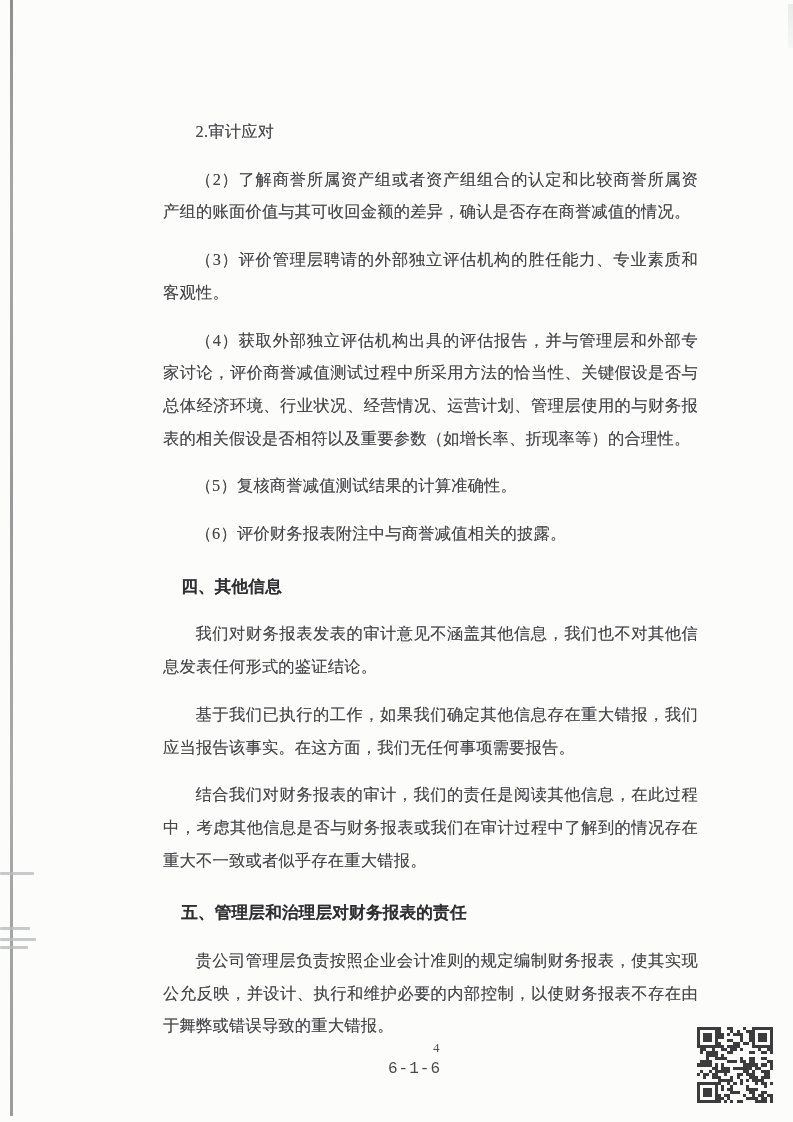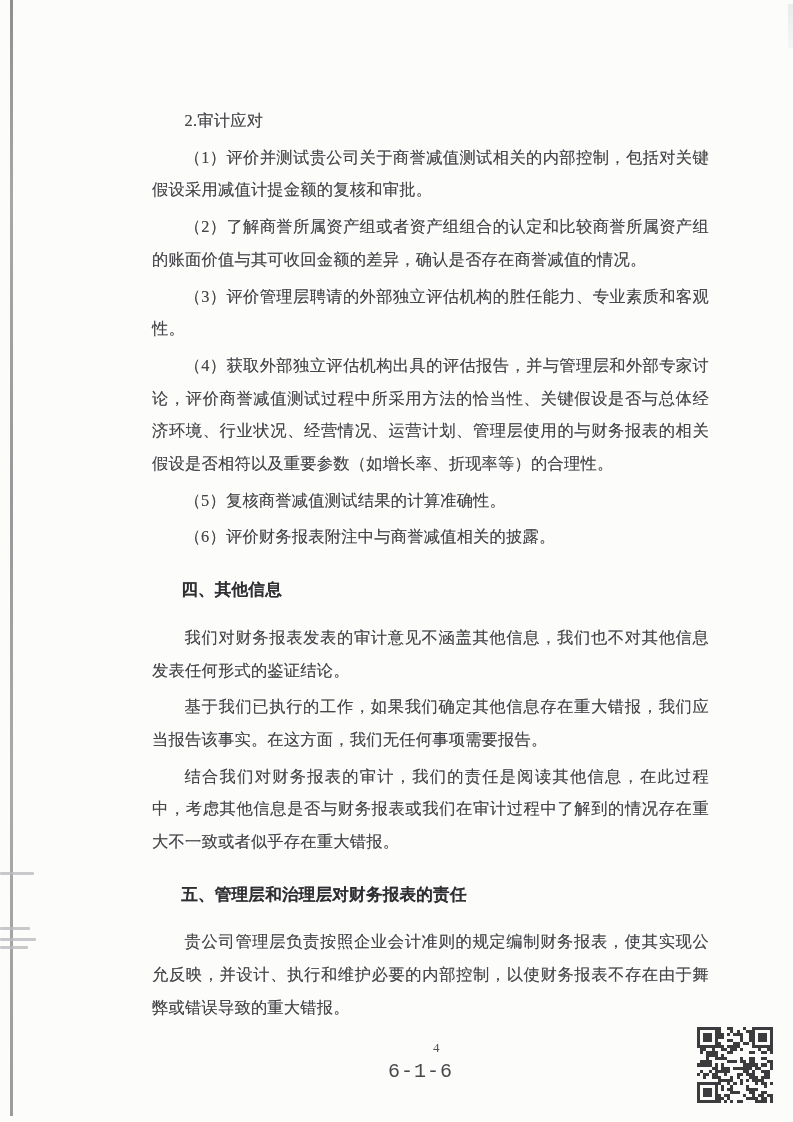--- a/index.html
+++ b/index.html
@@ -23,55 +23,54 @@
     background:linear-gradient(180deg,#e3e4e5,#f2f3f3);opacity:.7;
   }
   
   .content{
     position:absolute;left:148px;top:101px;width:565px;
     font-size:16.3px;line-height:32.7px;color:#47464a;
     text-align:justify;
     text-shadow:0 0 .5px rgba(70,68,74,.55);
     letter-spacing:.2px;
   }
-  .content p{margin:4px;text-indent:2em;}
+  .content p{margin:15px;text-indent:2em;}
   .content h2{
     margin:20px 0 15px 0;text-indent:2em;
     font-size:16.6px;font-weight:bold;color:#2f2e32;
     text-shadow:0 0 .6px rgba(47,46,50,.6);
   }
   
   .page-number{
     position:absolute;left:433px;top:1040px;
     font-size:13px;color:#515155;letter-spacing:.5px;
   }
   .doc-code{
     position:absolute;left:388px;top:1060px;
-    font-size:20px;color:#49484c;letter-spacing:1px;
+    font-size:16px;color:#49484c;letter-spacing:1px;
     font-family:"Liberation Mono","DejaVu Sans Mono",monospace;
   }
   .qr{
     position:absolute;left:697px;top:1025px;width:76px;height:80px;
   }
 </style>
 </head>
 <body>
 
 <div class="paper"></div>
 
 <div class="edge-line"></div>
 <div class="edge-mark" style="left:0;top:872px;width:34px;"></div>
 <div class="edge-mark" style="left:0;top:927px;width:30px;"></div>
 <div class="edge-mark" style="left:0;top:938px;width:36px;"></div>
 <div class="edge-mark" style="left:0;top:946px;width:28px;"></div>
 <div class="corner-streak"></div>
 
 <div class="content">
   <p>2.审计应对</p>
-  <p>（1）评价并测试贵公司关于商誉减值测试相关的内部控制，包括对关键假设采用减值计提金额的复核和审批。</p>
   <p>（2）了解商誉所属资产组或者资产组组合的认定和比较商誉所属资产组的账面价值与其可收回金额的差异，确认是否存在商誉减值的情况。</p>
   <p>（3）评价管理层聘请的外部独立评估机构的胜任能力、专业素质和客观性。</p>
   <p>（4）获取外部独立评估机构出具的评估报告，并与管理层和外部专家讨论，评价商誉减值测试过程中所采用方法的恰当性、关键假设是否与总体经济环境、行业状况、经营情况、运营计划、管理层使用的与财务报表的相关假设是否相符以及重要参数（如增长率、折现率等）的合理性。</p>
   <p>（5）复核商誉减值测试结果的计算准确性。</p>
   <p>（6）评价财务报表附注中与商誉减值相关的披露。</p>
 
   <h2>四、其他信息</h2>
   <p>我们对财务报表发表的审计意见不涵盖其他信息，我们也不对其他信息发表任何形式的鉴证结论。</p>
   <p>基于我们已执行的工作，如果我们确定其他信息存在重大错报，我们应当报告该事实。在这方面，我们无任何事项需要报告。</p>
   <p>结合我们对财务报表的审计，我们的责任是阅读其他信息，在此过程中，考虑其他信息是否与财务报表或我们在审计过程中了解到的情况存在重大不一致或者似乎存在重大错报。</p>

